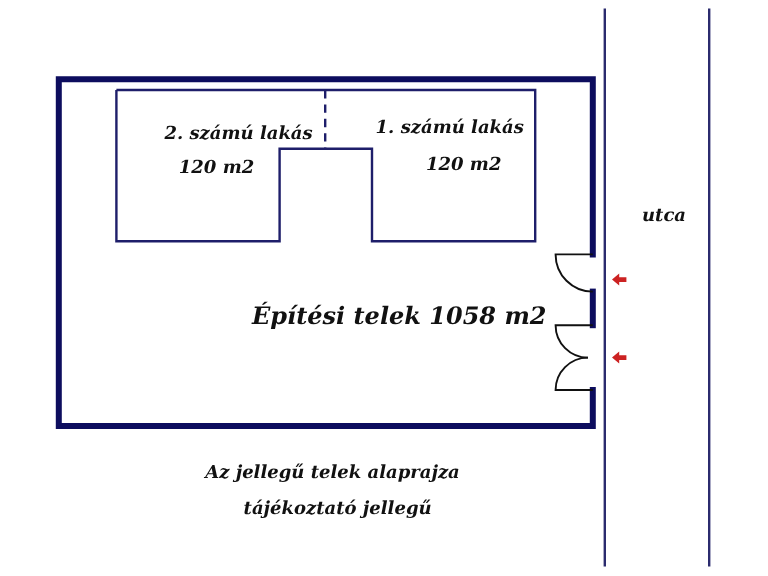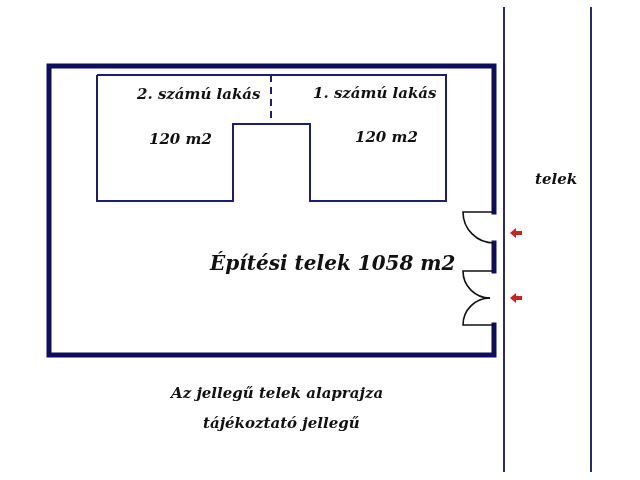--- a/index.html
+++ b/index.html
@@ -44,24 +44,24 @@
   <line x1="271" y1="75" x2="271" y2="124" stroke="#1e1e6a" stroke-width="2" stroke-dasharray="7,5"></line>
 
   <g fill="#cc2222">
     <polygon points="510,233 516,228 516,231 522,231 522,235 516,235 516,238"></polygon>
   </g>
   <g fill="#cc2222">
     <polygon points="510,298 516,293 516,296 522,296 522,300 516,300 516,303"></polygon>
   </g>
 </svg>
 
-<div class="lbl" style="left:137px; top:87px;text-align:center;">2. számú lakás</div>
+<div class="lbl" style="left:137px; top:104px;text-align:center;">2. számú lakás</div>
 <div class="lbl" style="left:149px; top:132px;">120 m2</div>
 
-<div class="lbl" style="left:313px; top:86px;text-align:right;">1. számú lakás</div>
+<div class="lbl" style="left:313px; top:99px;text-align:right;">1. számú lakás</div>
 <div class="lbl" style="left:355px; top:130px;">120 m2</div>
 
 <div class="lbl" style="left:210px; top:253px; font-size:20px;">Építési telek 1058 m2</div>
 
-<div class="lbl" style="left:535px; top:172px;">telek</div>
+<div class="lbl" style="left:535px; top:172px;">utca</div>
 
 <div class="lbl" style="left:171px; top:386px;">Az jellegű telek alaprajza</div>
 <div class="lbl" style="left:203px; top:416px;">tájékoztató jellegű</div>
 
 </body></html>

